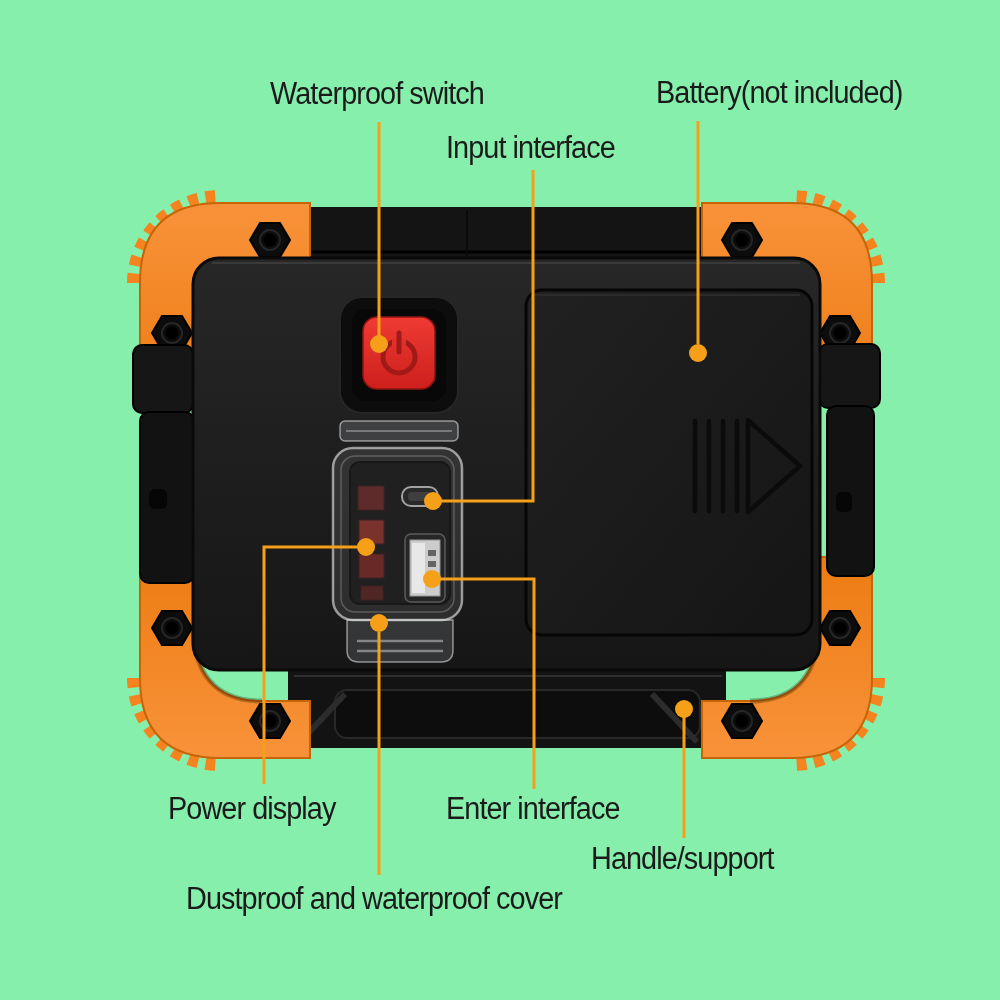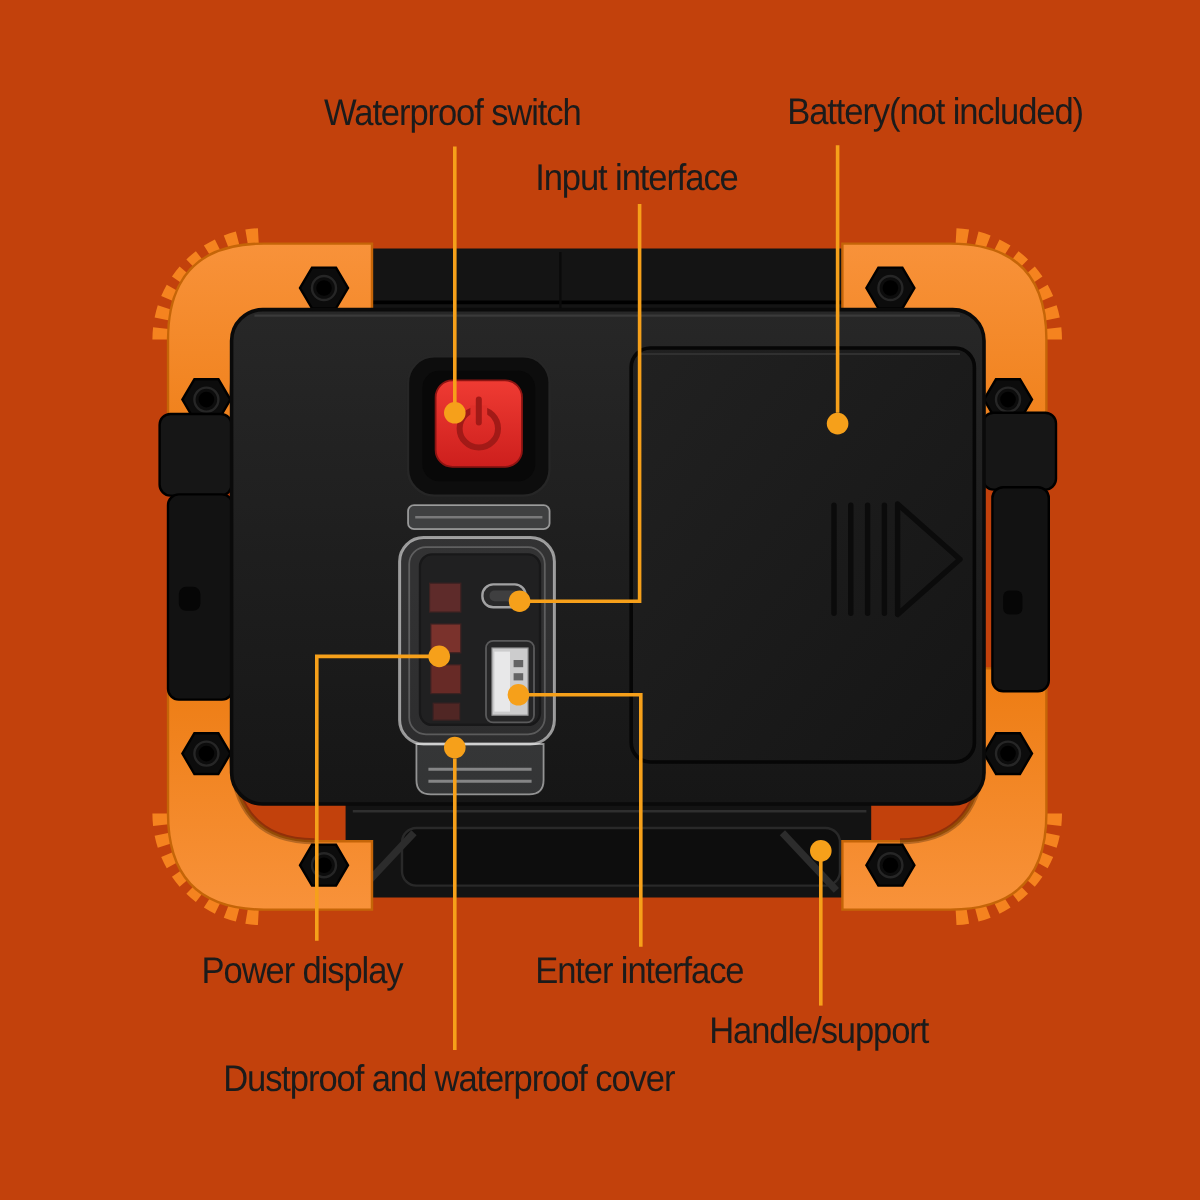--- a/index.html
+++ b/index.html
@@ -1,17 +1,17 @@
 <!DOCTYPE html>
 <html><head>
 <meta charset="utf-8">
 <style>
   html,body{margin:0;padding:0;background:#fff;}
   #scene{
-    position:relative;width:1000px;height:1000px;background:#c2410c;overflow:hidden;
+    position:relative;width:1000px;height:1000px;background:#86efac;overflow:hidden;
     font-family:"Liberation Sans",sans-serif;
   }
   #device-svg{position:absolute;left:0;top:0;width:1000px;height:1000px;}
   .callout-label{
     position:absolute;color:#1b1b1b;font-size:31px;font-weight:400;
     letter-spacing:-1px;white-space:nowrap;transform:scaleX(.93);transform-origin:left top;
     line-height:1.05;
   }
   #lbl-waterproof{left:270px;top:78px;}
   #lbl-input{left:446px;top:132px;}

